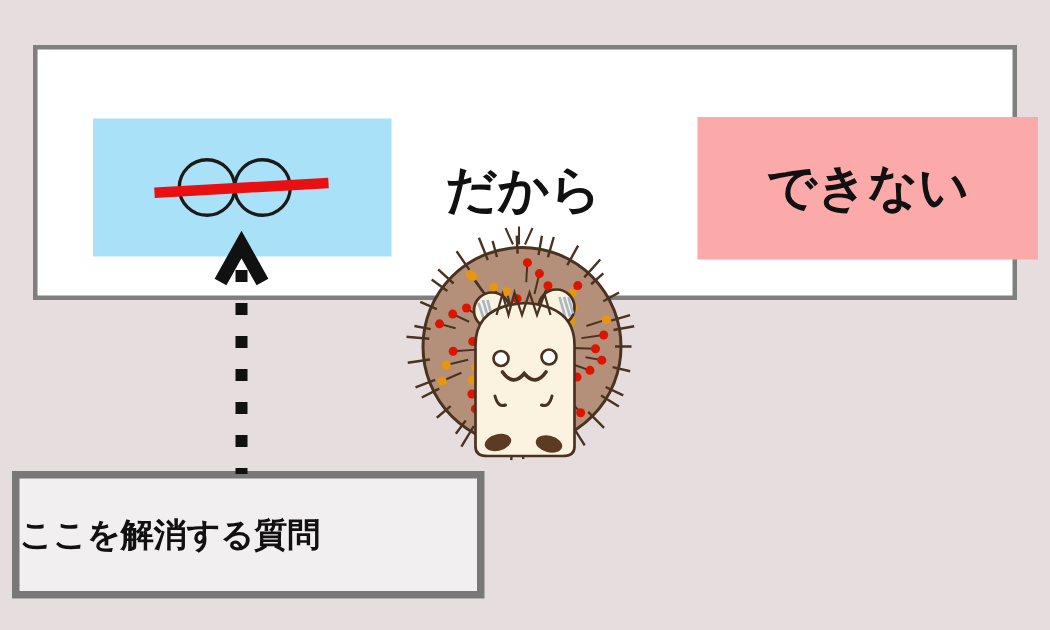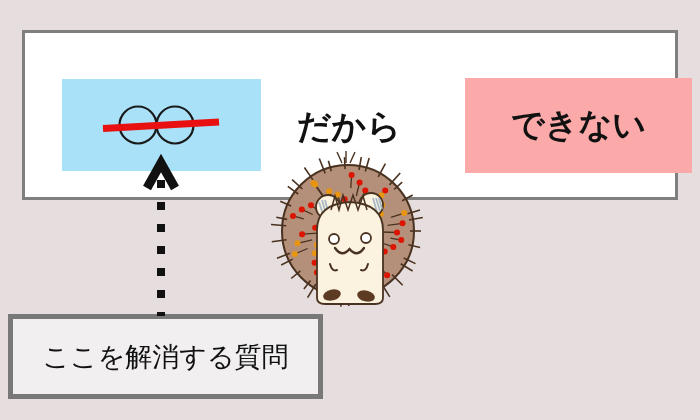--- a/index.html
+++ b/index.html
@@ -37,22 +37,22 @@
     position:absolute;left:0;top:0;width:700px;height:420px;
     z-index:3;pointer-events:none;
   }
   .hedgehog{
     position:absolute;left:271px;top:150px;width:154px;height:162px;z-index:4;
   }
   .caption-box{
     position:absolute;left:8px;top:314px;width:315px;height:85px;
     box-sizing:border-box;border:5px solid var(--caption-box-border,#787878);
     background:var(--caption-box-bg,#F1EFEF);
-    display:flex;align-items:center;justify-content:center;
-    font-size:27px;font-weight:normal;color:var(--text,#111111);z-index:2;
+    display:flex;align-items:center;
+    font-size:22px;font-weight:bold;color:var(--text,#111111);z-index:2;
     white-space:nowrap;
   }
 </style>
 </head>
 <body>
 
 <div class="stage">
 
   <div class="main-panel">
     <div class="cause-box" style="left:37px;top:46px;">

